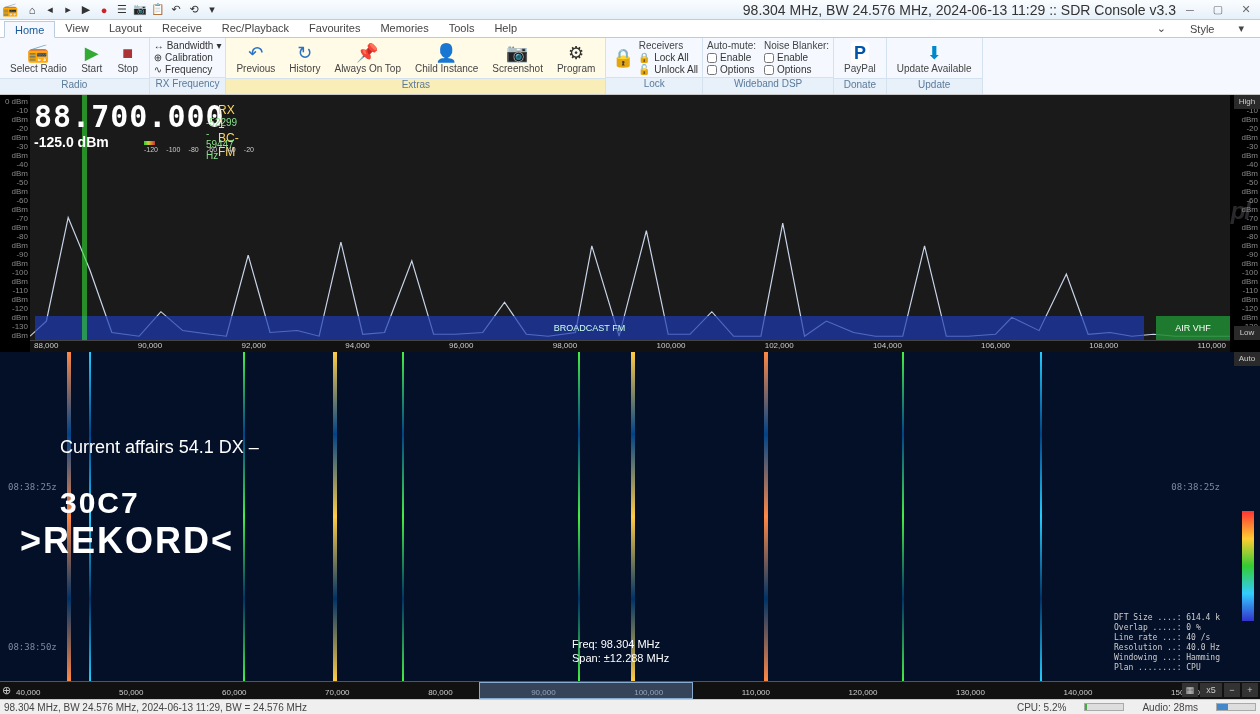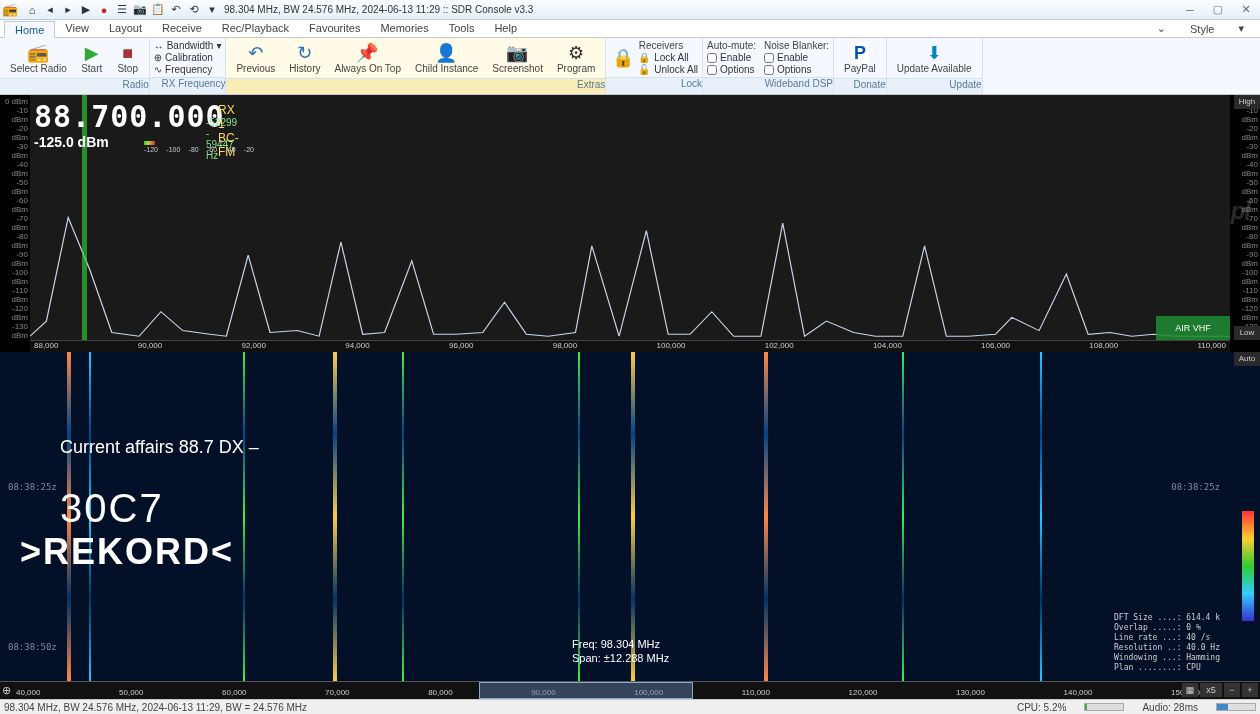--- a/index.html
+++ b/index.html
@@ -3,35 +3,35 @@
 <meta charset="utf-8">
 <style>
 * { margin:0; padding:0; box-sizing:border-box; font-family:"Segoe UI",Tahoma,sans-serif; }
 body { width:1260px; height:714px; background:#f0f0f0; overflow:hidden; font-size:11px; color:#333; }
 
 
 .titlebar { height:20px; background:linear-gradient(#fafdff,#e6f0f9); display:flex; align-items:center; border-bottom:1px solid #b8cde0; }
 .titlebar .sysicon { width:20px; height:20px; display:flex; align-items:center; justify-content:center; font-size:13px; }
 .titlebar .qat { display:flex; gap:2px; padding:0 4px; }
 .titlebar .qat span { width:16px; height:16px; display:flex; align-items:center; justify-content:center; font-size:11px; cursor:pointer; }
-.titlebar .title { flex:1; text-align:left; font-size:10px; color:#333; }
+.titlebar .title { flex:1; text-align:right; font-size:14px; color:#333; }
 .titlebar .wincontrols { display:flex; }
 .titlebar .wincontrols span { width:28px; height:20px; display:flex; align-items:center; justify-content:center; font-size:11px; cursor:pointer; color:#6a6a6a; }
 
 
 .menubar { height:18px; background:#fff; display:flex; align-items:stretch; border-bottom:1px solid #c8c8c8; padding-left:4px; }
 .menubar span { padding:2px 10px; font-size:11px; color:#444; cursor:pointer; }
 .menubar span.active { background:#f5f9ff; border:1px solid #b8cde0; border-bottom:1px solid #f5f9ff; position:relative; top:1px; color:#1a5a9a; }
 .menubar .right { margin-left:auto; display:flex; align-items:center; gap:4px; padding-right:6px; font-size:10px; }
 
 
 .ribbon { height:57px; background:#f5f9ff; display:flex; border-bottom:1px solid #c8c8c8; }
 .rgroup { display:flex; flex-direction:column; border-right:1px solid #d4e1ee; }
 .rgroup .body { flex:1; display:flex; align-items:center; padding:2px 4px; gap:2px; }
-.rgroup .label { height:29px; background:#e8f0fa; text-align:right; font-size:10px; color:#5a7a9a; border-top:1px solid #d4e1ee; }
+.rgroup .label { height:29px; background:#e8f0fa; text-align:center; font-size:10px; color:#5a7a9a; border-top:1px solid #d4e1ee; }
 .rbtn { display:flex; flex-direction:column; align-items:center; justify-content:center; padding:2px 6px; cursor:pointer; min-width:34px; }
 .rbtn .ic { font-size:18px; height:22px; display:flex; align-items:center; }
 .rbtn .txt { font-size:10px; text-align:right; line-height:10px; color:#444; }
 .rstack { display:flex; flex-direction:column; gap:1px; }
 .rstack label { font-size:10px; display:flex; align-items:center; gap:3px; cursor:pointer; white-space:nowrap; }
 .rstack .hd { font-size:10px; color:#444; }
 .rstack input[type=checkbox]{ width:10px; height:10px; }
 
 
 .dark { background:#000; color:#fff; position:relative; }
@@ -54,21 +54,21 @@
 .band { position:absolute; bottom:0; height:24px; }
 .band.fm { left:5px; right:86px; background:rgba(30,60,180,0.7); text-align:center; font-size:9px; color:#cfe; line-height:24px; }
 .band.air { right:0; width:74px; background:rgba(30,140,50,0.85); text-align:center; font-size:9px; color:#fff; line-height:24px; }
 .marker { position:absolute; top:0; bottom:0; width:5px; background:rgba(50,220,50,0.6); left:52px; }
 
 
 .waterfall { height:329px; position:relative; overflow:hidden; background:#041028;padding-left:10px; }
 .waterfall .lines span { position:absolute; top:0; bottom:0; width:2px; }
 .waterfall .overlay { position:absolute; left:60px; top:85px; color:#fff; font-family:Consolas,monospace; }
 .waterfall .overlay .ca { font-size:18px; }
-.waterfall .overlay .pi { font-size:40px; font-weight:400; margin-top:28px; letter-spacing:2px; }
+.waterfall .overlay .pi { font-size:30px; font-weight:700; margin-top:28px; letter-spacing:2px; }
 .waterfall .overlay .ps { font-size:36px; font-weight:600; letter-spacing:2px; margin-left:-40px; }
 .waterfall .ts { position:absolute; font-size:9px; color:#7a8aa0; font-family:Consolas,monospace; }
 .waterfall .freqinfo { position:absolute; left:572px; top:285px; font-size:11px; color:#fff; font-family:Consolas,monospace; line-height:14px; }
 .waterfall .dft { position:absolute; right:40px; bottom:8px; font-size:8px; color:#ccc; font-family:Consolas,monospace; line-height:10px; }
 .waterfall .palette { position:absolute; right:6px; bottom:60px; width:12px; height:110px; background:linear-gradient(#f33,#fc3,#3c3,#3cf,#33c); }
 .waterfall .sidebtn { position:absolute; right:0; width:26px; height:14px; background:#2a2a2a; color:#ccc; font-size:8px; text-align:center; line-height:14px; cursor:pointer; }
 
 
 .overview { height:18px; background:#111; position:relative; border-top:1px solid #555; }
 .overview .ruler { position:absolute; left:16px; right:60px; top:0; bottom:0; display:flex; justify-content:space-between; font-size:8px; color:#ccc; padding-top:6px; }
@@ -288,20 +288,21 @@
       <div>-60 dBm</div>
       <div>-70 dBm</div>
       <div>-80 dBm</div>
       <div>-90 dBm</div>
       <div>-100 dBm</div>
       <div>-110 dBm</div>
       <div>-120 dBm</div>
       <div>-130 dBm</div>
     </div>
   <div class="plot">
+    <div class="band fm">BROADCAST FM</div>
     <div class="band air">AIR VHF</div>
     <div class="marker"></div>
     <svg id="specsvg" viewBox="0 0 1000 245" preserveAspectRatio="none">
         <polyline points="0,241.23076923076923 13.636363636363507,226.15384615384616 31.818181818181948,122.5 49.99999999999974,175.26923076923077 68.18181818181817,237.46153846153845 90.9090909090909,241.23076923076923 109.09090909090935,216.73076923076923 127.27272727272715,235.57692307692307 149.9999999999999,239.34615384615384 163.6363636363634,241.23076923076923 181.8181818181818,160.19230769230768 200.00000000000026,237.46153846153845 222.727272727273,235.57692307692307 240.90909090909076,241.23076923076923 259.0909090909092,147 277.272727272727,239.34615384615384 295.4545454545455,237.46153846153845 318.1818181818182,165.84615384615384 336.36363636363666,239.34615384615384 354.54545454545445,239.34615384615384 377.27272727272714,237.46153846153845 395.45454545454555,207.30769230769232 413.63636363636334,239.34615384615384 431.8181818181818,241.23076923076923 454.5454545454545,237.46153846153845 468.181818181818,150.76923076923077 490.9090909090908,241.23076923076923 513.6363636363635,135.69230769230768 531.818181818182,239.34615384615384 549.9999999999997,239.34615384615384 568.1818181818182,216.73076923076923 586.3636363636366,241.23076923076923 609.0909090909093,241.23076923076923 627.2727272727271,128.15384615384613 645.4545454545456,241.23076923076923 663.6363636363634,226.15384615384616 686.363636363636,237.46153846153845 704.5454545454546,241.23076923076923 727.2727272727273,241.23076923076923 745.4545454545457,150.76923076923077 763.6363636363635,241.23076923076923 781.818181818182,241.23076923076923 804.5454545454547,239.34615384615384 818.1818181818182,222.3846153846154 840.909090909091,235.57692307692307 863.6363636363636,179.03846153846155 881.8181818181821,239.34615384615384 899.9999999999999,237.46153846153845 918.1818181818184,241.23076923076923 936.363636363636,239.34615384615384 954.5454545454546,241.23076923076923 977.2727272727273,241.23076923076923 1000,241.23076923076923" fill="none" stroke="#c8d4e8" stroke-width="1"></polyline>
       </svg>
   </div>
   <div class="specheader">
     <div class="freq">88.700.000</div>
     <div class="rx">RX 1   BC-FM</div>
     <div class="sm">-52299 - 59447 Hz</div>
@@ -344,21 +345,21 @@
       <span style="left: 242.727px; background: linear-gradient(rgb(68, 238, 68), rgb(0, 68, 136), rgb(68, 238, 68), rgb(0, 51, 102), rgb(68, 238, 68)); width: 2px;"></span>
       <span style="left: 333.136px; background: linear-gradient(rgb(255, 204, 68), rgb(0, 68, 136), rgb(255, 204, 68), rgb(0, 51, 102), rgb(255, 204, 68)); width: 4px;"></span>
       <span style="left: 402.273px; background: linear-gradient(rgb(68, 238, 68), rgb(0, 68, 136), rgb(68, 238, 68), rgb(0, 51, 102), rgb(68, 238, 68)); width: 2px;"></span>
       <span style="left: 577.773px; background: linear-gradient(rgb(68, 238, 68), rgb(0, 68, 136), rgb(68, 238, 68), rgb(0, 51, 102), rgb(68, 238, 68)); width: 2px;"></span>
       <span style="left: 630.955px; background: linear-gradient(rgb(255, 204, 68), rgb(0, 68, 136), rgb(255, 204, 68), rgb(0, 51, 102), rgb(255, 204, 68)); width: 4px;"></span>
       <span style="left: 763.909px; background: linear-gradient(rgb(255, 136, 68), rgb(0, 68, 136), rgb(255, 136, 68), rgb(0, 51, 102), rgb(255, 136, 68)); width: 4px;"></span>
       <span style="left: 902.182px; background: linear-gradient(rgb(68, 238, 68), rgb(0, 68, 136), rgb(68, 238, 68), rgb(0, 51, 102), rgb(68, 238, 68)); width: 2px;"></span>
       <span style="left: 1040.45px; background: linear-gradient(rgb(34, 204, 255), rgb(0, 68, 136), rgb(34, 204, 255), rgb(0, 51, 102), rgb(34, 204, 255)); width: 2px;"></span>
     </div>
   <div class="overlay">
-    <div class="ca">Current affairs   88.7   DX   –</div>
+    <div class="ca">Current affairs   54.1   DX   –</div>
     <div class="pi">30C7</div>
     <div class="ps">&gt;REKORD&lt;</div>
   </div>
   <div class="ts" style="left:8px;top:130px">08:38:25z</div>
   <div class="ts" style="right:40px;top:130px">08:38:25z</div>
   <div class="ts" style="left:8px;top:290px">08:38:50z</div>
   <div class="freqinfo">
     <div>Freq:  98.304 MHz</div>
     <div>Span: ±12.288 MHz</div>
   </div>

